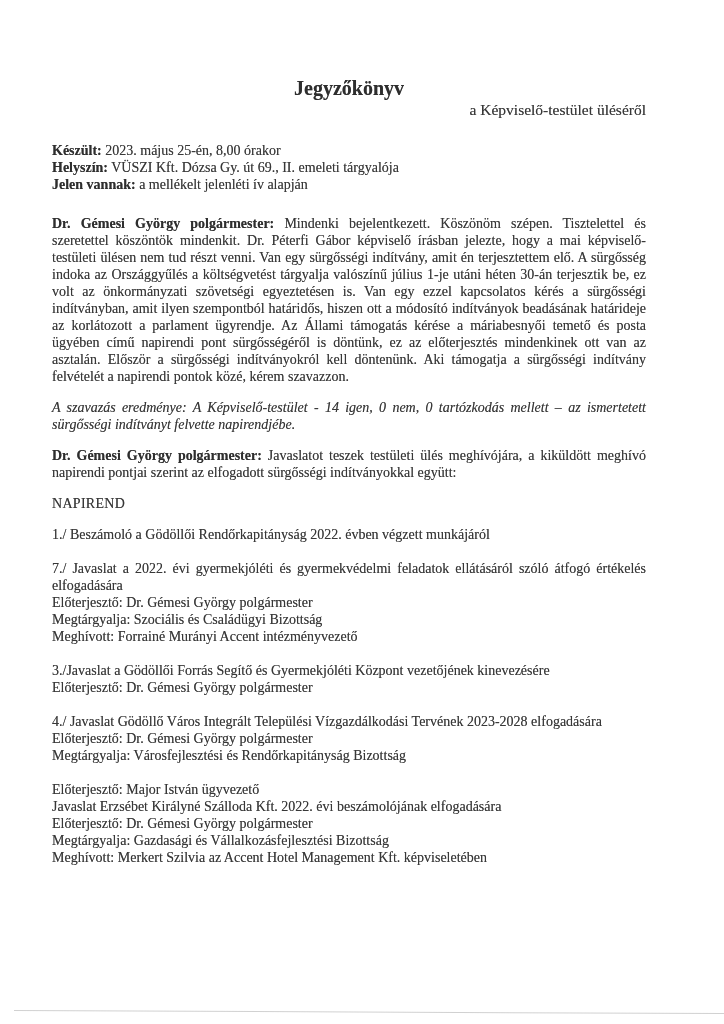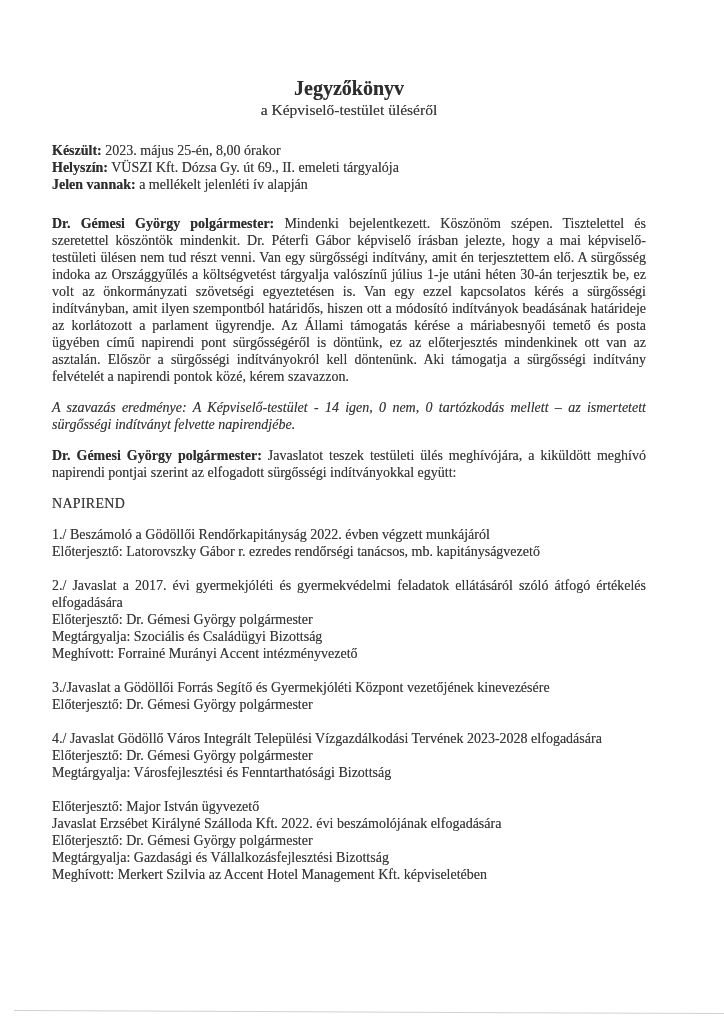--- a/index.html
+++ b/index.html
@@ -23,21 +23,21 @@
   }
   .doc-title {
     margin: 0;
     text-align: center;
     font-size: 20px;
     line-height: 24px;
     font-weight: bold;
     color: #2e2e2e;
   }
   .doc-subtitle {
-    text-align: center;
+    text-align: right;
     font-size: 15.5px;
     line-height: 20px;
     margin-bottom: 22px;
   }
   .meta-block {
     margin-bottom: 22px;
   }
   .meta-line b { color: #2e2e2e; }
   .para {
     margin: 0 0 14px 0;
@@ -86,39 +86,38 @@
   <p class="para"><b>Dr. Gémesi György polgármester:</b><span> Mindenki bejelentkezett. Köszönöm szépen. Tisztelettel és szeretettel köszöntök mindenkit. Dr. Péterfi Gábor képviselő írásban jelezte, hogy a mai képviselő-testületi ülésen nem tud részt venni. Van egy sürgősségi indítvány, amit én terjesztettem elő. A sürgősség indoka az Országgyűlés a költségvetést tárgyalja valószínű július 1-je utáni héten 30-án terjesztik be, ez volt az önkormányzati szövetségi egyeztetésen is. Van egy ezzel kapcsolatos kérés a sürgősségi indítványban, amit ilyen szempontból határidős, hiszen ott a módosító indítványok beadásának határideje az korlátozott a parlament ügyrendje. Az Állami támogatás kérése a máriabesnyői temető és posta ügyében című napirendi pont sürgősségéről is döntünk, ez az előterjesztés mindenkinek ott van az asztalán. Először a sürgősségi indítványokról kell döntenünk. Aki támogatja a sürgősségi indítvány felvételét a napirendi pontok közé, kérem szavazzon.</span></p>
 
   <p class="para italic">A szavazás eredménye: A Képviselő-testület - 14 igen, 0 nem, 0 tartózkodás mellett – az ismertetett sürgősségi indítványt felvette napirendjébe.</p>
 
   <p class="para"><b>Dr. Gémesi György polgármester:</b><span> Javaslatot teszek testületi ülés meghívójára, a kiküldött meghívó napirendi pontjai szerint az elfogadott sürgősségi indítványokkal együtt:</span></p>
 
   <div class="agenda-heading">NAPIREND</div>
 
   <div class="agenda-item">
     <div class="line">1./ Beszámoló a Gödöllői Rendőrkapitányság 2022. évben végzett munkájáról</div>
-    <div class="line">Előterjesztő: Latorovszky Gábor r. ezredes rendőrségi tanácsos, mb. kapitányságvezető</div>
   </div>
 
   <div class="agenda-item">
-    <div class="line">2./ Javaslat a 2017. évi gyermekjóléti és gyermekvédelmi feladatok ellátásáról szóló átfogó értékelés elfogadására</div>
+    <div class="line">7./ Javaslat a 2022. évi gyermekjóléti és gyermekvédelmi feladatok ellátásáról szóló átfogó értékelés elfogadására</div>
     <div class="line">Előterjesztő: Dr. Gémesi György polgármester</div>
     <div class="line">Megtárgyalja: Szociális és Családügyi Bizottság</div>
     <div class="line">Meghívott: Forrainé Murányi Accent intézményvezető</div>
   </div>
 
   <div class="agenda-item">
     <div class="line">3./Javaslat a Gödöllői Forrás Segítő és Gyermekjóléti Központ vezetőjének kinevezésére</div>
     <div class="line">Előterjesztő: Dr. Gémesi György polgármester</div>
   </div>
 
   <div class="agenda-item">
     <div class="line">4./ Javaslat Gödöllő Város Integrált Települési Vízgazdálkodási Tervének 2023-2028 elfogadására</div>
     <div class="line">Előterjesztő: Dr. Gémesi György polgármester</div>
-    <div class="line">Megtárgyalja: Városfejlesztési és Fenntarthatósági Bizottság</div>
+    <div class="line">Megtárgyalja: Városfejlesztési és Rendőrkapitányság Bizottság</div>
   </div>
 
   <div class="agenda-item">
     <div class="line">Előterjesztő: Major István ügyvezető</div>
     <div class="line">Javaslat Erzsébet Királyné Szálloda Kft. 2022. évi beszámolójának elfogadására</div>
     <div class="line">Előterjesztő: Dr. Gémesi György polgármester</div>
     <div class="line">Megtárgyalja: Gazdasági és Vállalkozásfejlesztési Bizottság</div>
     <div class="line">Meghívott: Merkert Szilvia az Accent Hotel Management Kft. képviseletében</div>
   </div>
 

